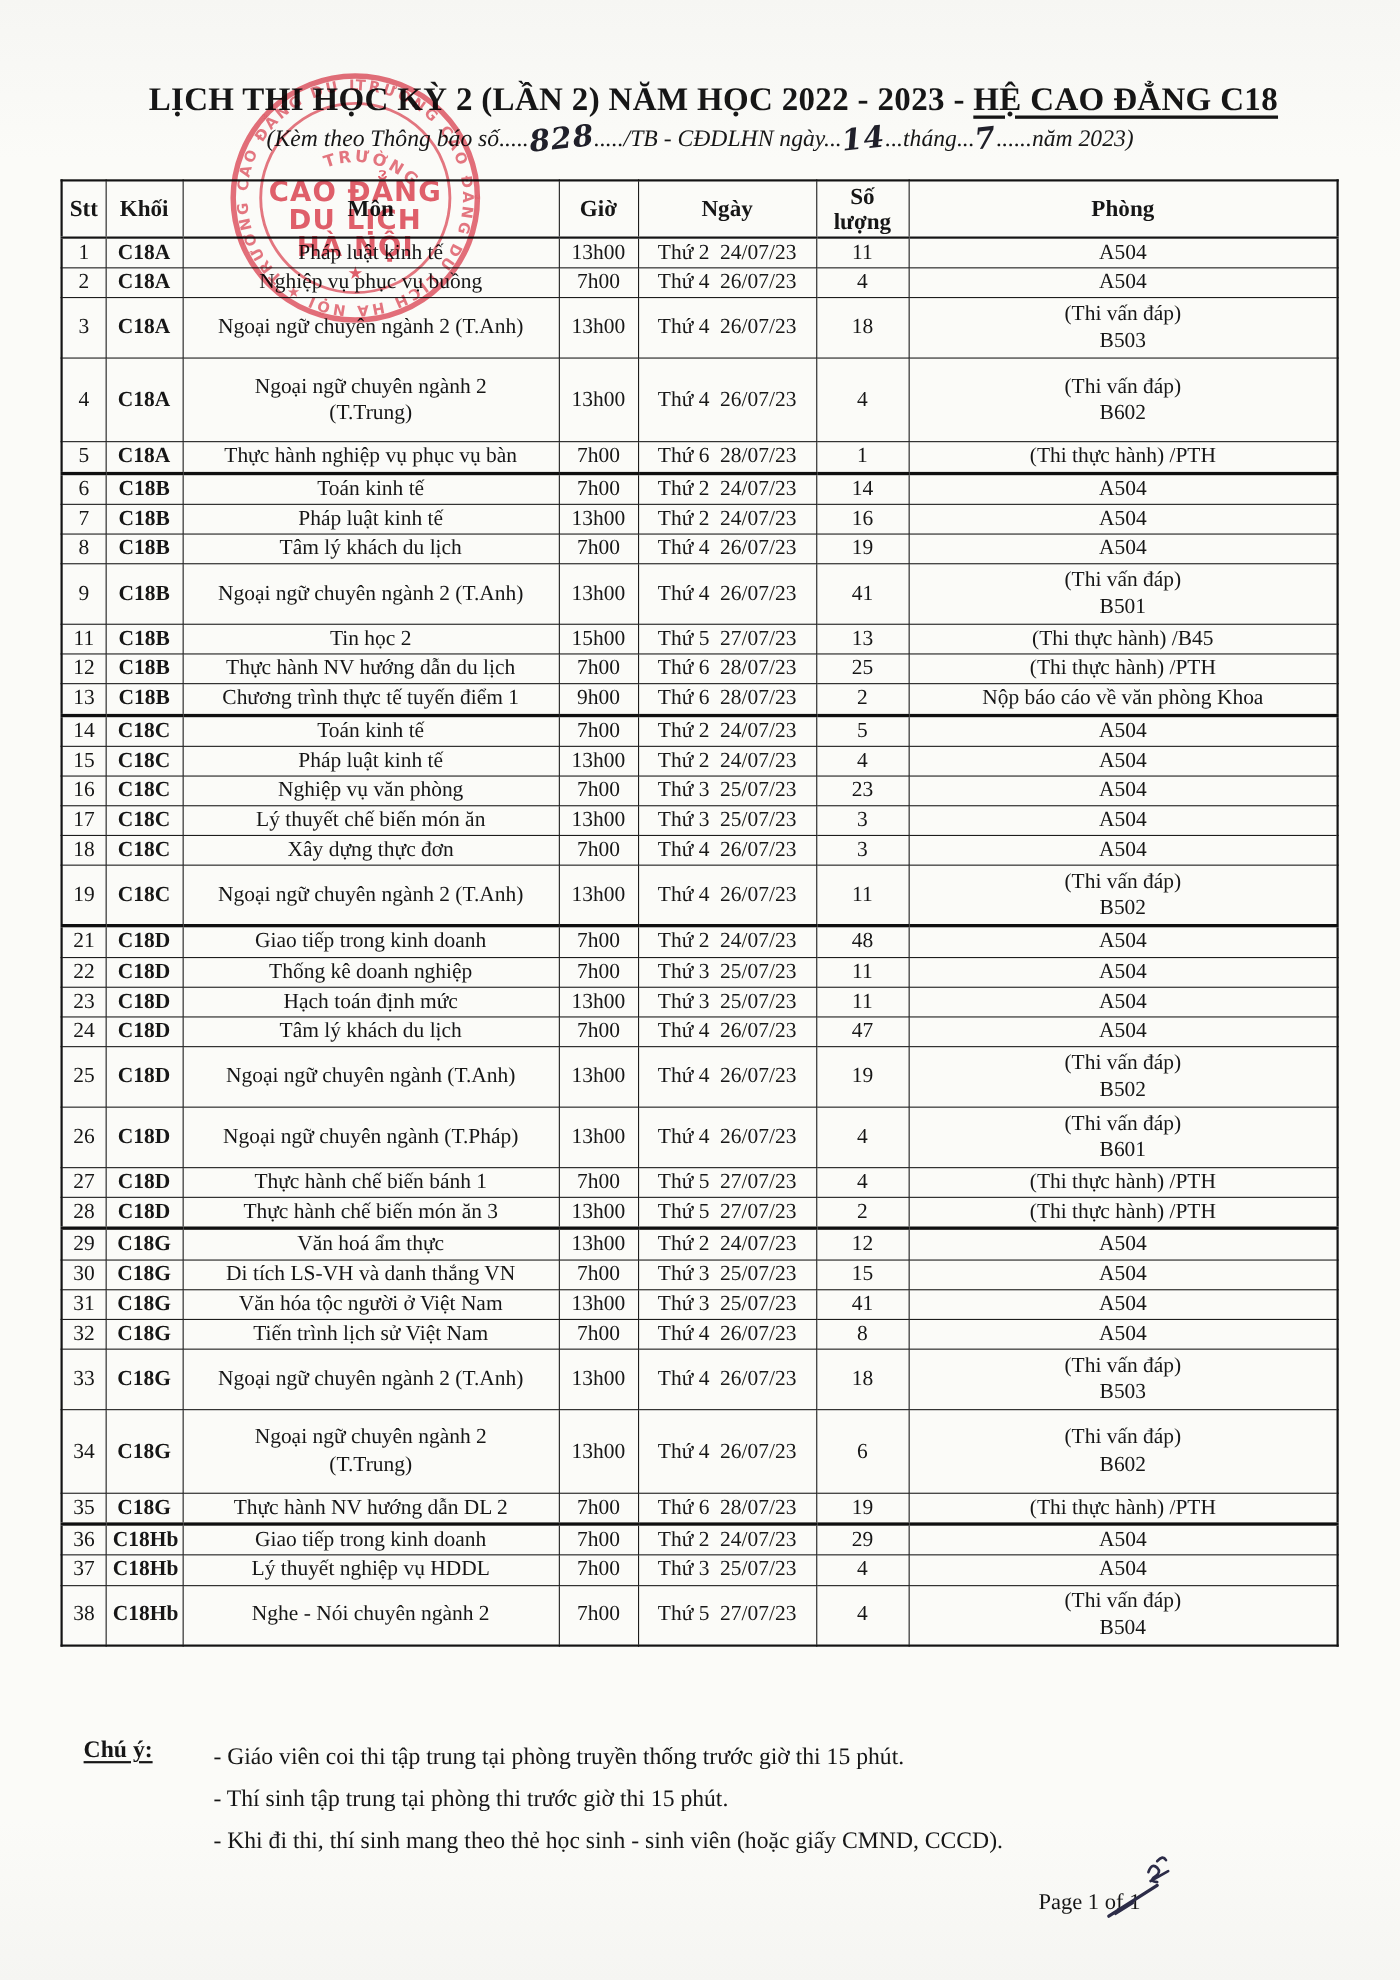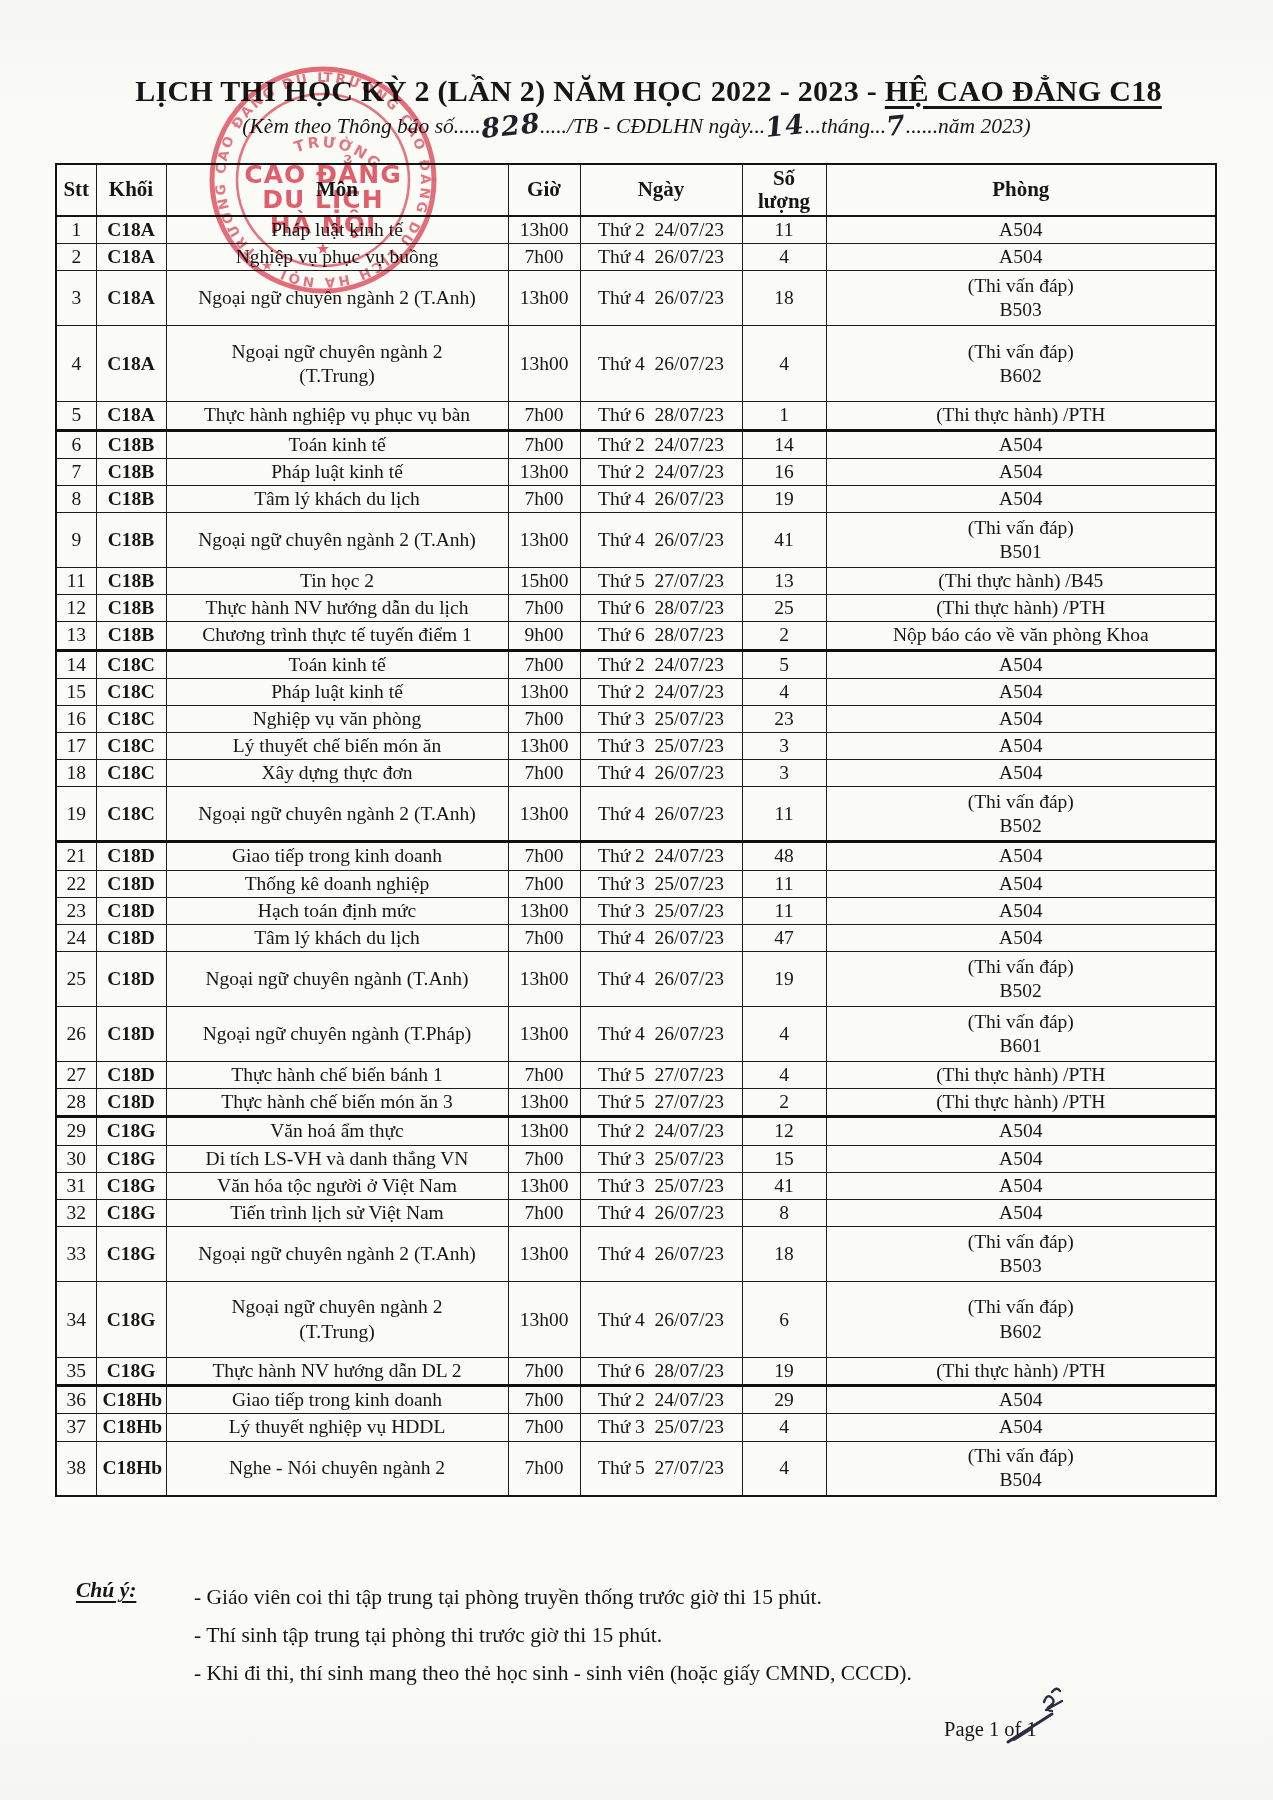--- a/index.html
+++ b/index.html
@@ -72,21 +72,21 @@
   tr.s{height:26px;} tr.m{height:55px;} tr.l{height:76px;}
   tr.gs td{border-top:3px solid #101010;}
   td.c-phong{line-height:1.35;}
 
   
   .notes{
     position:absolute;left:76px;top:1578px;width:1050px;
     display:flex;font-size:21.5px;z-index:2;
   }
   .notes-label{
-    width:86px;flex:0 0 86px;font-weight:bold;font-style:italic;
+    width:86px;flex:0 0 86px;font-weight:bold;
     text-decoration:underline;text-underline-offset:4px;
   }
   .notes-items{line-height:38px;}
   .note-line{white-space:nowrap;margin-left:32px;}
 
   
   .page-num{
     position:absolute;left:916px;top:1718px;font-size:20.5px;z-index:2;margin-left:28px;
   }
   .sig-mark{position:absolute;left:1000px;top:1680px;z-index:2;}

